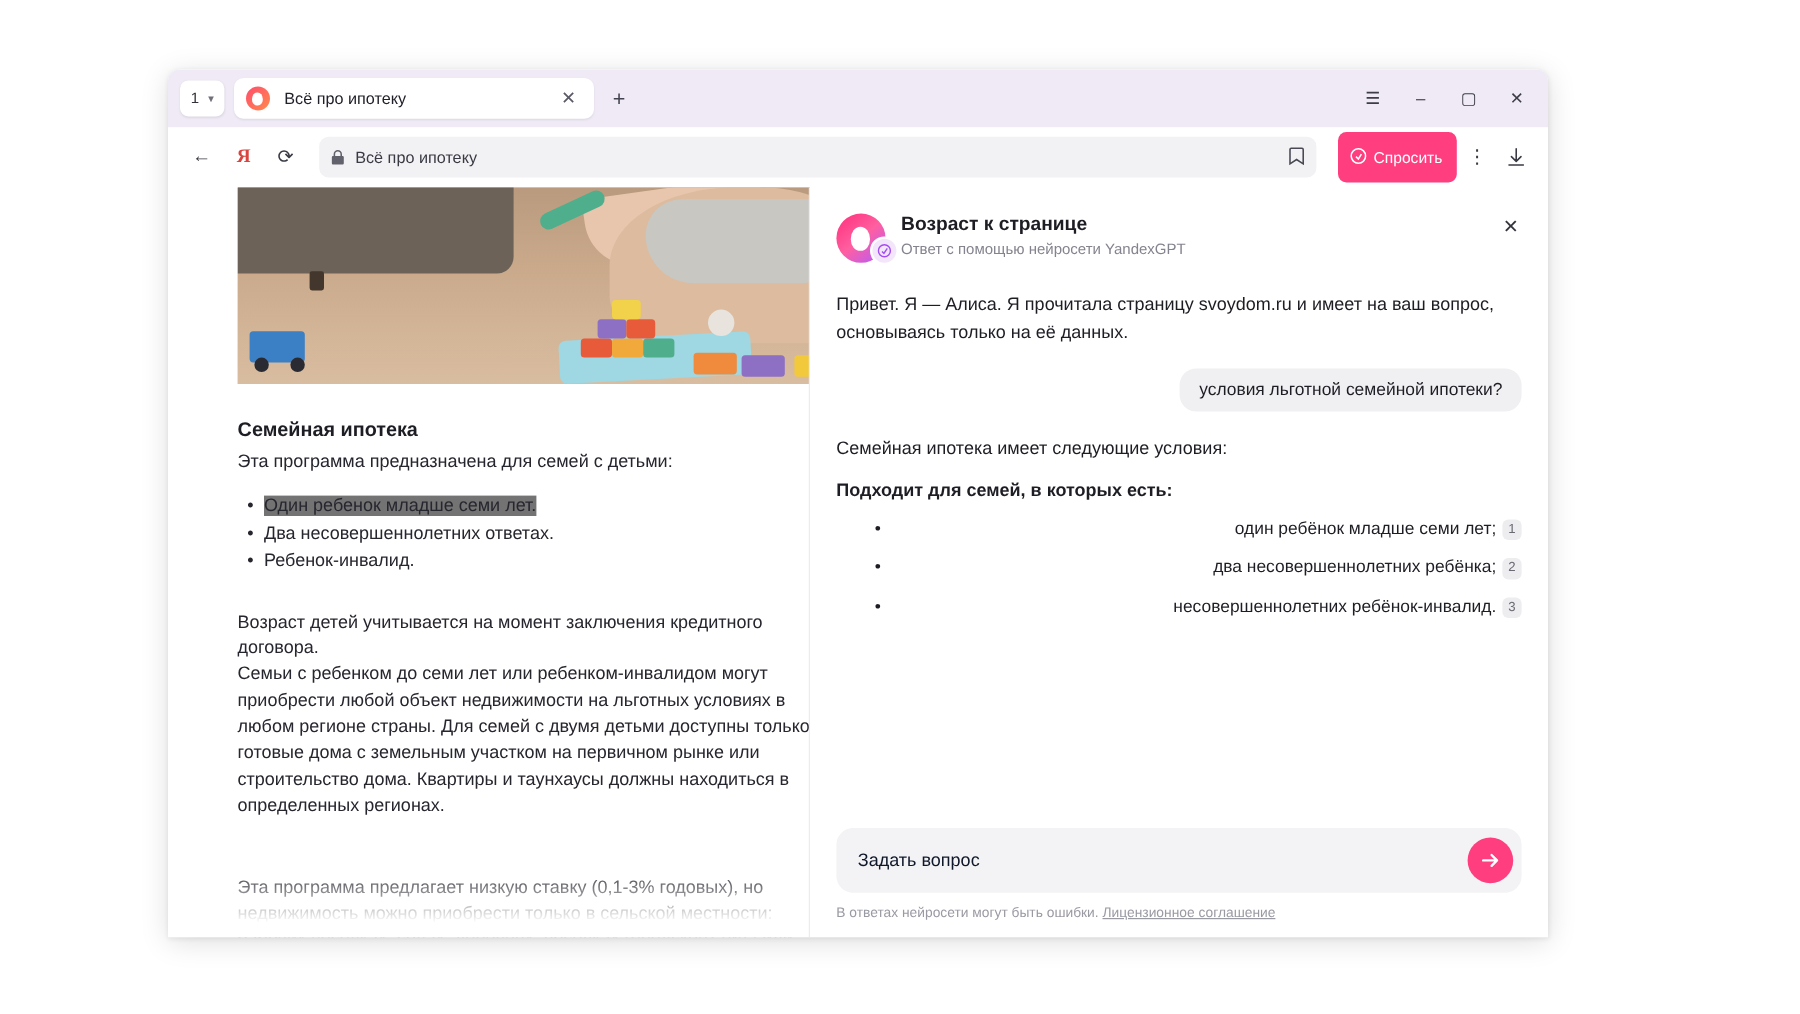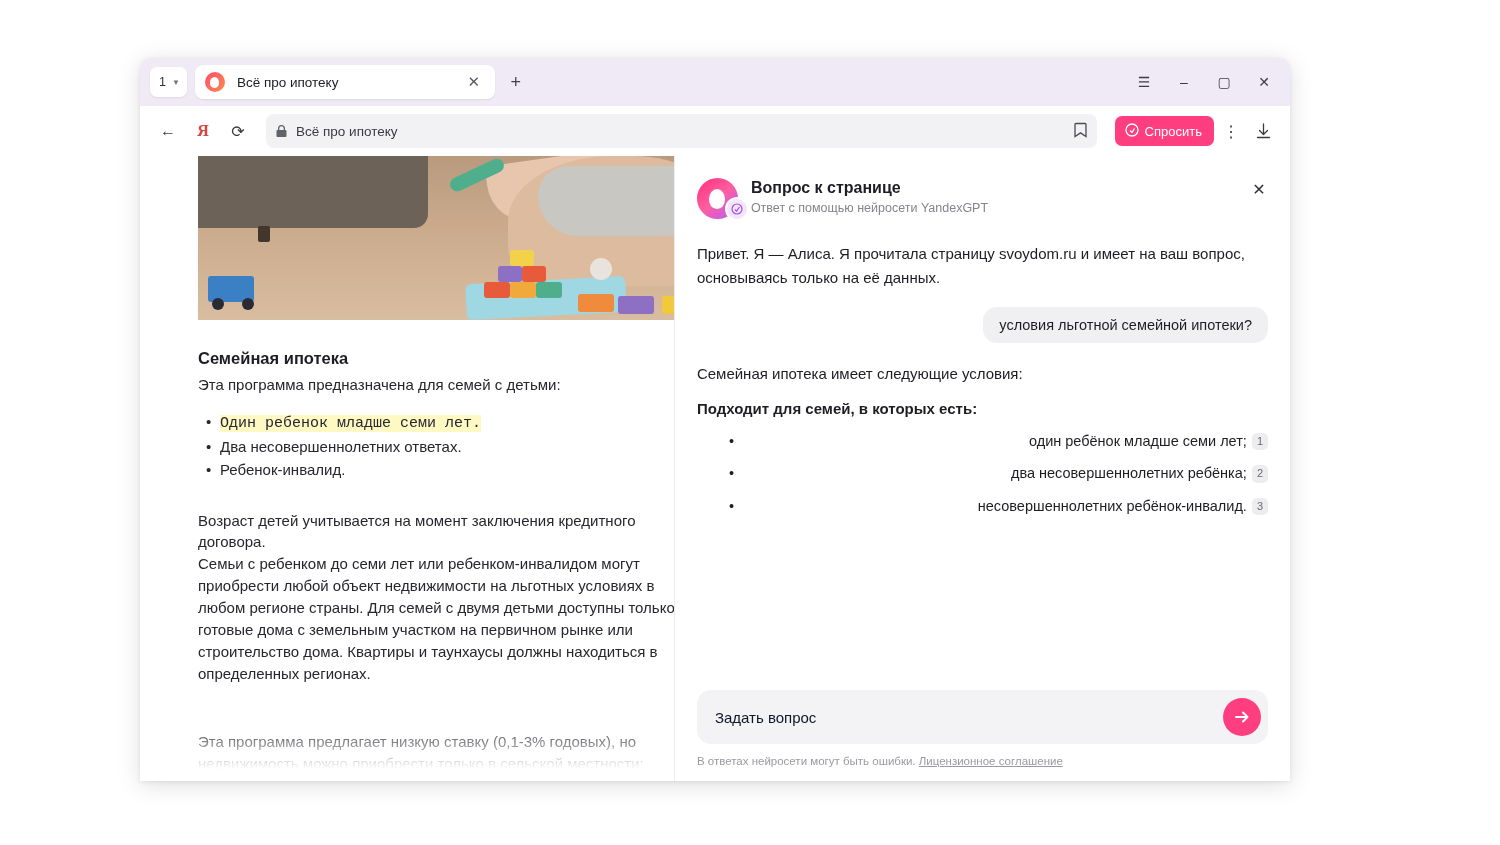--- a/index.html
+++ b/index.html
@@ -114,21 +114,21 @@
     display: flex; align-items: center;
     padding: 0 10px;
     margin: 0 8px;
     gap: 9px;
   }
   .lock-icon { color: #62626c; font-size: 12px; display:flex; }
   .omni-text { font-size: 13.5px; color: #3a3a44; flex: 1 1 auto; }
   .bookmark-icon { color: #4a4a55; font-size: 14px; }
 
   .ask-btn {
-    height: 30px;
+    height: 42px;
     background: #ff3e80;
     border-radius: 7px;
     display: flex; align-items: center; gap: 6px;
     padding: 0 12px 0 10px;
     color: #ffffff; font-size: 13px;
     margin-left: 6px;
   }
   .ask-btn .sparkle { font-size: 12px; }
   .kebab {
     width: 26px; height: 30px;
@@ -205,21 +205,21 @@
     max-width: 660px;
   }
   ul.bullets { margin-top: 14px; list-style: none; }
   ul.bullets li {
     font-size: 15px; color: #26262e; line-height: 1.55;
     padding-left: 22px; position: relative;
   }
   ul.bullets li::before {
     content: "•"; position: absolute; left: 8px; color: #26262e;
   }
-  .hl { background: #fef9c3; font-family: Liberation Mono, monospace; }
+  .hl { background: #737373; }
   .para-block { margin-top: 28px; max-width: 665px; }
   .para-block p { font-size: 15px; color: #26262e; line-height: 1.46; }
   .para-block2 { margin-top: 46px; max-width: 675px; }
   .para-block2 p { font-size: 15px; color: #26262e; line-height: 1.46; }
   .page-fade {
     position: absolute; left: 0; right: 0; bottom: 0; height: 60px;
     background: linear-gradient(180deg, rgba(255,255,255,0) 0%, #ffffff 80%);
     pointer-events: none;
   }
   .page-divider {
@@ -446,21 +446,21 @@
         <div class="alice-avatar">
           <div class="drop"></div>
           <div class="alice-badge">
             <svg width="12" height="12" viewBox="0 0 12 12">
                 <circle cx="6" cy="6" r="5" fill="none" stroke="#a44df0" stroke-width="1.2"></circle>
                 <path d="M4 6.5l1.6 1.6L8.4 4" fill="none" stroke="#a44df0" stroke-width="1.2"></path>
               </svg>
           </div>
         </div>
         <div>
-          <div class="panel-title">Вопрос к странице</div>
+          <div class="panel-title">Возраст к странице</div>
           <div class="panel-sub">Ответ с помощью нейросети YandexGPT</div>
         </div>
       </div>
 
       <div class="msg-bot">Привет. Я — Алиса. Я прочитала страницу svoydom.ru и имеет на ваш вопрос, основываясь только на её данных.</div>
 
       <div class="msg-user-row">
         <div class="msg-user">условия льготной семейной ипотеки?</div>
       </div>
 

